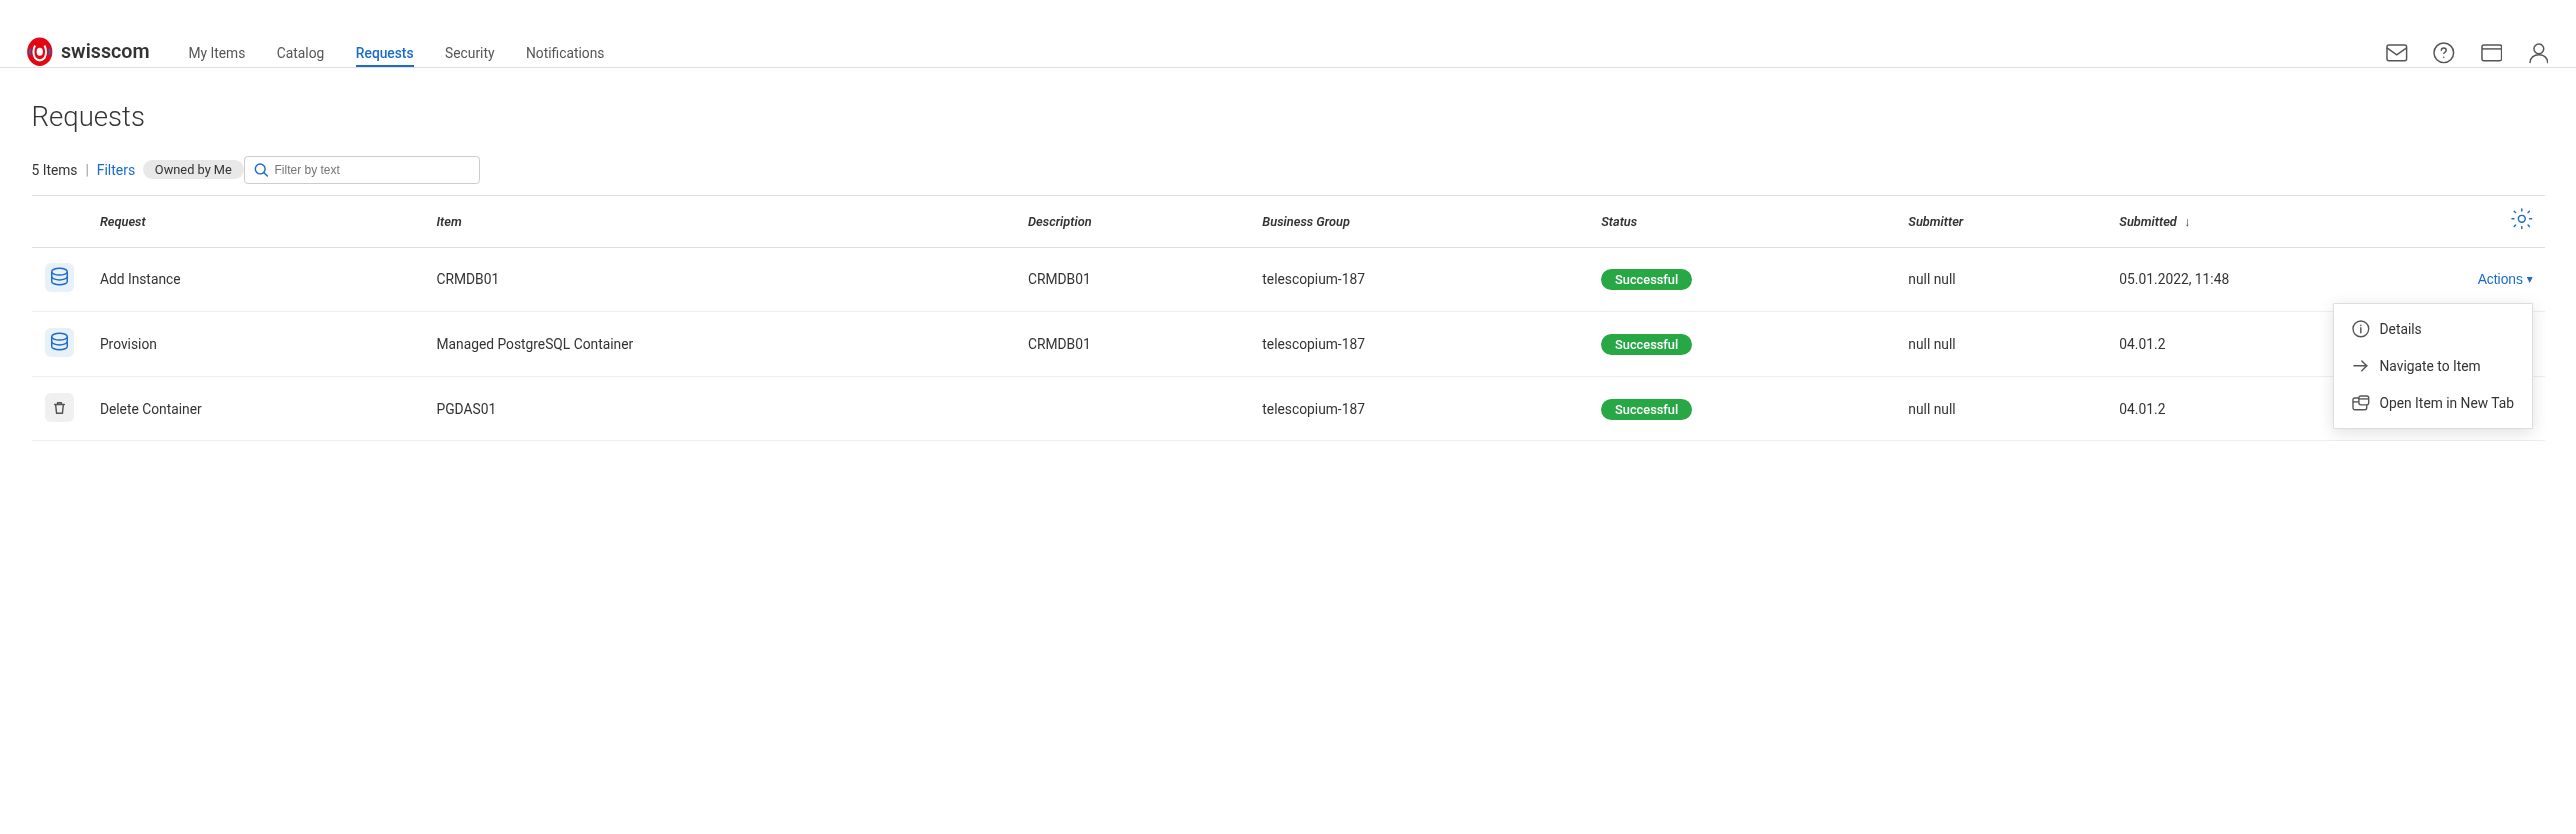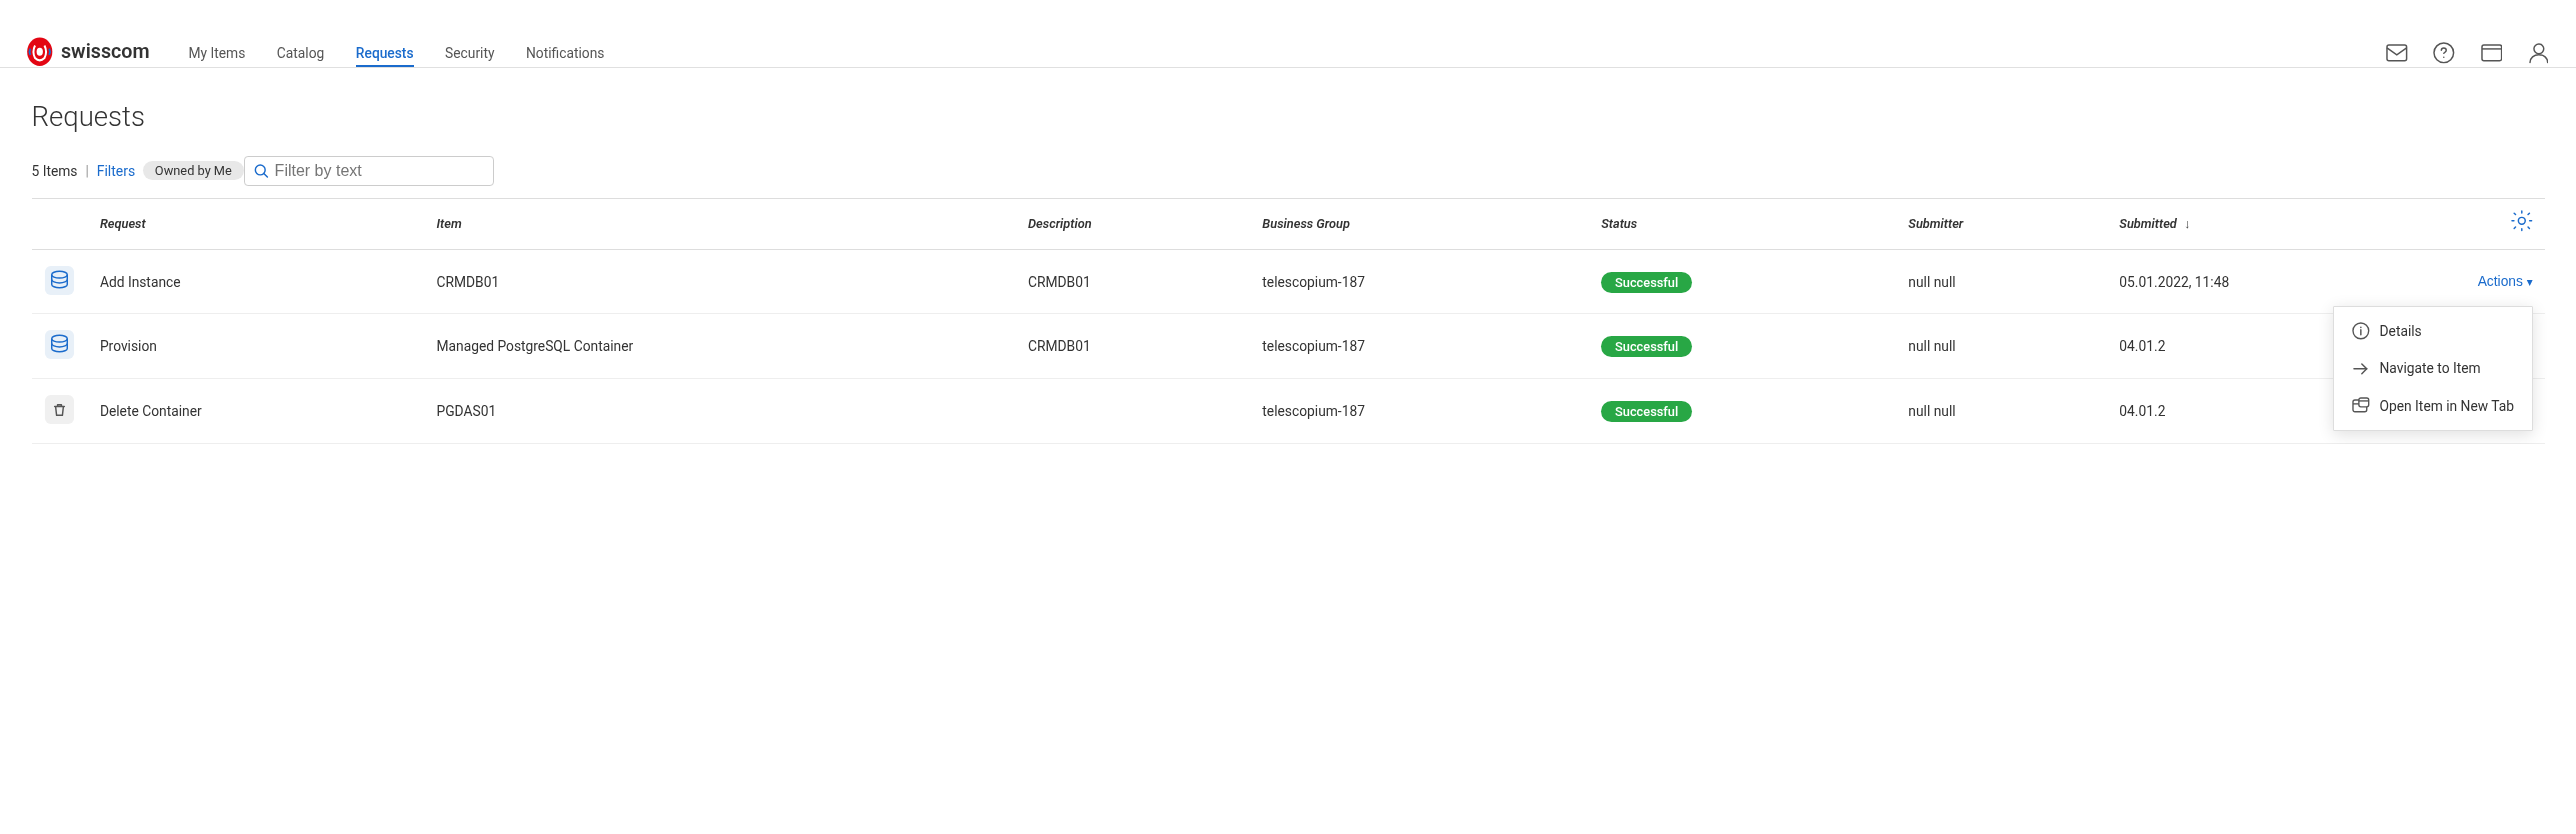--- a/index.html
+++ b/index.html
@@ -41,21 +41,21 @@
     .badge {
       background: #e8e8e8; border-radius: 19.7px; padding: 2px 11.8px;
       font-size: 12.8px; color: #333; cursor: pointer;
     }
     .filter-search {
       display: flex; align-items: center; gap: 5.9px;
       border: 1px solid #ccc; border-radius: 3.9px; padding: 4.9px 9.8px;
       min-width: 236px;
     }
     .filter-search input {
-      border: none; outline: none; font-size: 16px; color: #999; width: 100%;
+      border: none; outline: none; font-size: 12px; color: #999; width: 100%;
     }
     .search-icon { color: #1a6bcc; font-size: 15.7px; }
 
     
     .table-wrapper { border-top: 1px solid #ddd; }
     table { width: 100%; border-collapse: collapse; }
     thead tr { border-bottom: 1px solid #ddd; }
     th {
       text-align: left; padding: 11.8px 11.8px; font-weight: 600; font-size: 12.8px;
       color: #333; white-space: nowrap; user-select: none;

